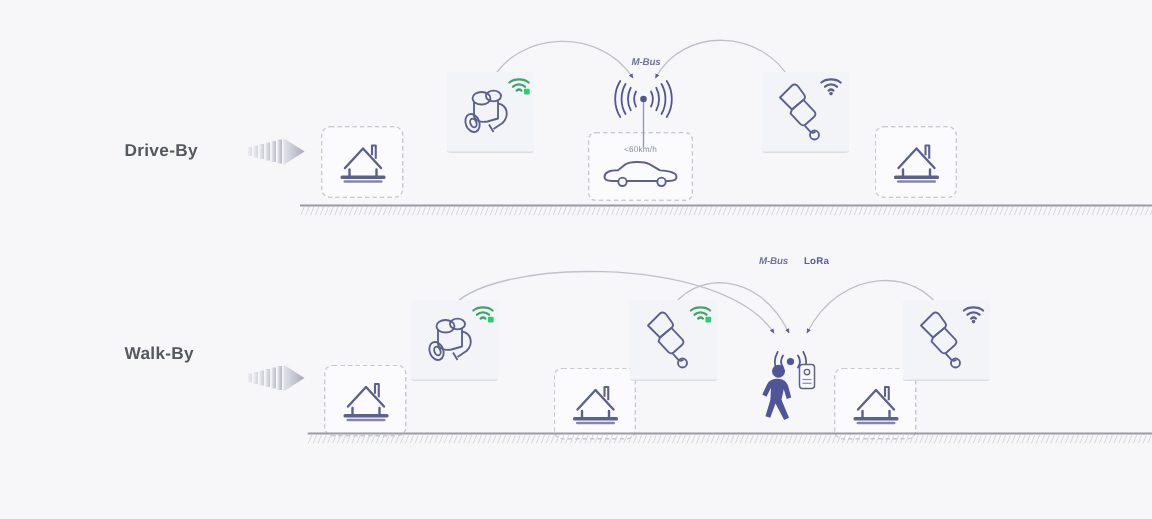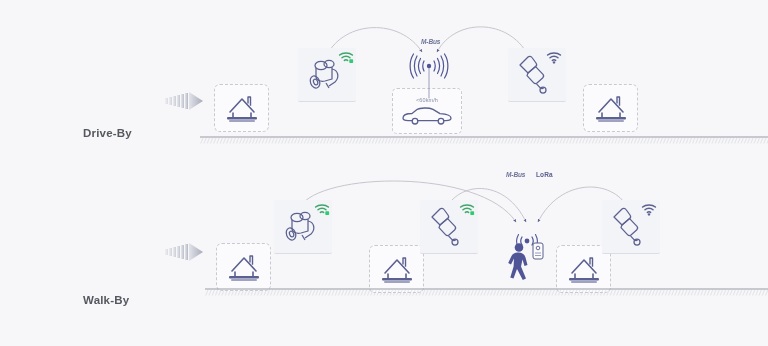--- a/index.html
+++ b/index.html
@@ -14,24 +14,23 @@
   svg.layer{position:absolute;left:0;top:0;width:768px;height:346px;overflow:visible;}
 
   
   .row-label{
     position:absolute;
     font-size:11.5px;
     font-weight:bold;
     color:#55585f;
     letter-spacing:.2px;
     white-space:nowrap;
-    margin-top:32px;
   }
   #label-drive{left:83px;top:95px;}
-  #label-walk{left:83px;top:262px;}
+  #label-walk{left:83px;top:230px;}
 
   
   .row-arrow{position:absolute;width:44px;height:18px;}
   #arrow-drive{left:165px;top:92px;}
   #arrow-walk{left:165px;top:243px;}
 
   
   .card{
     position:absolute;
     box-sizing:border-box;

